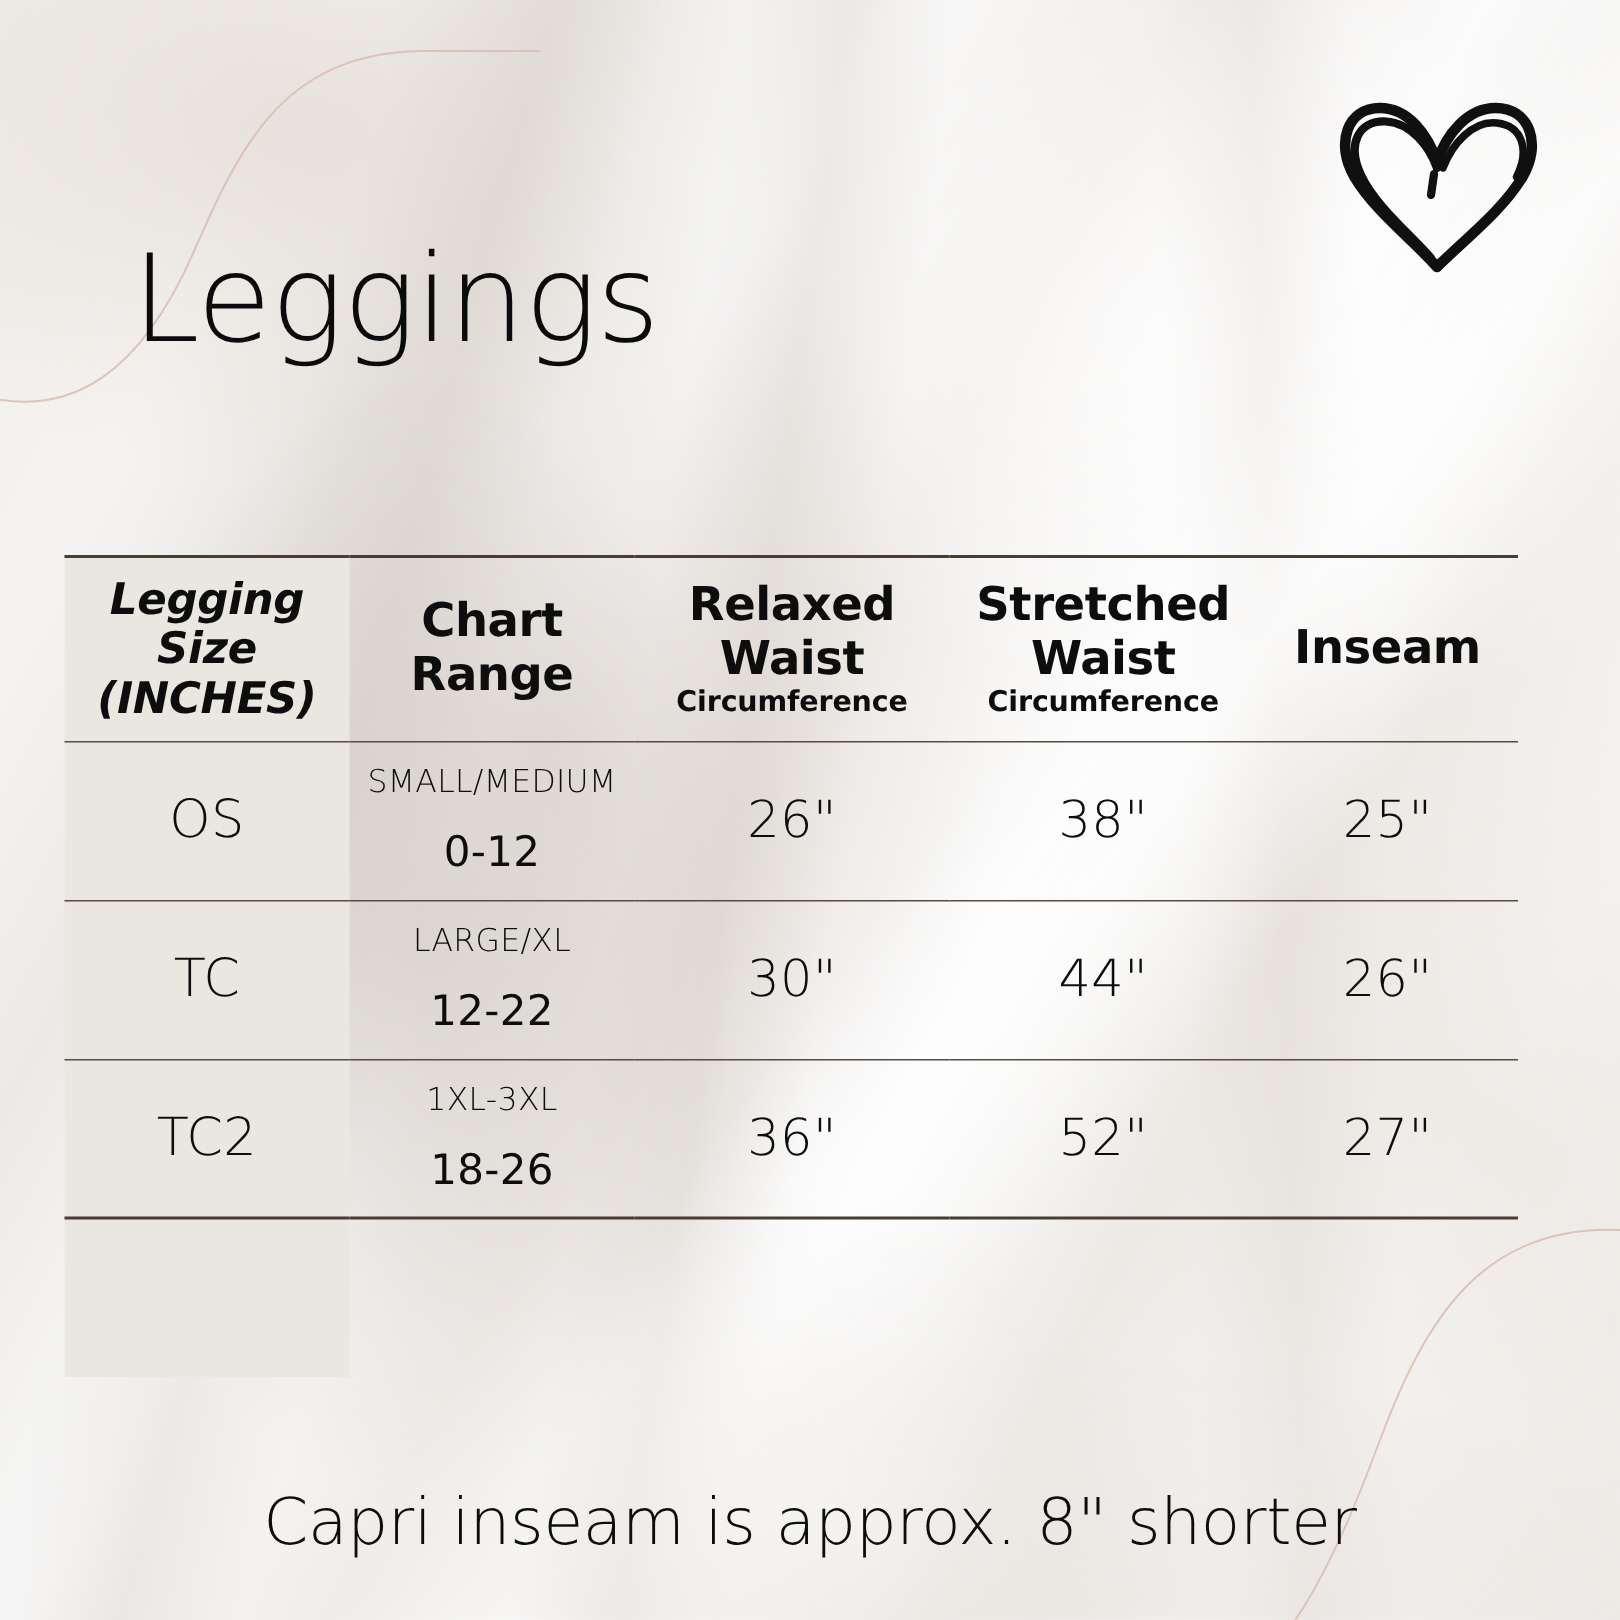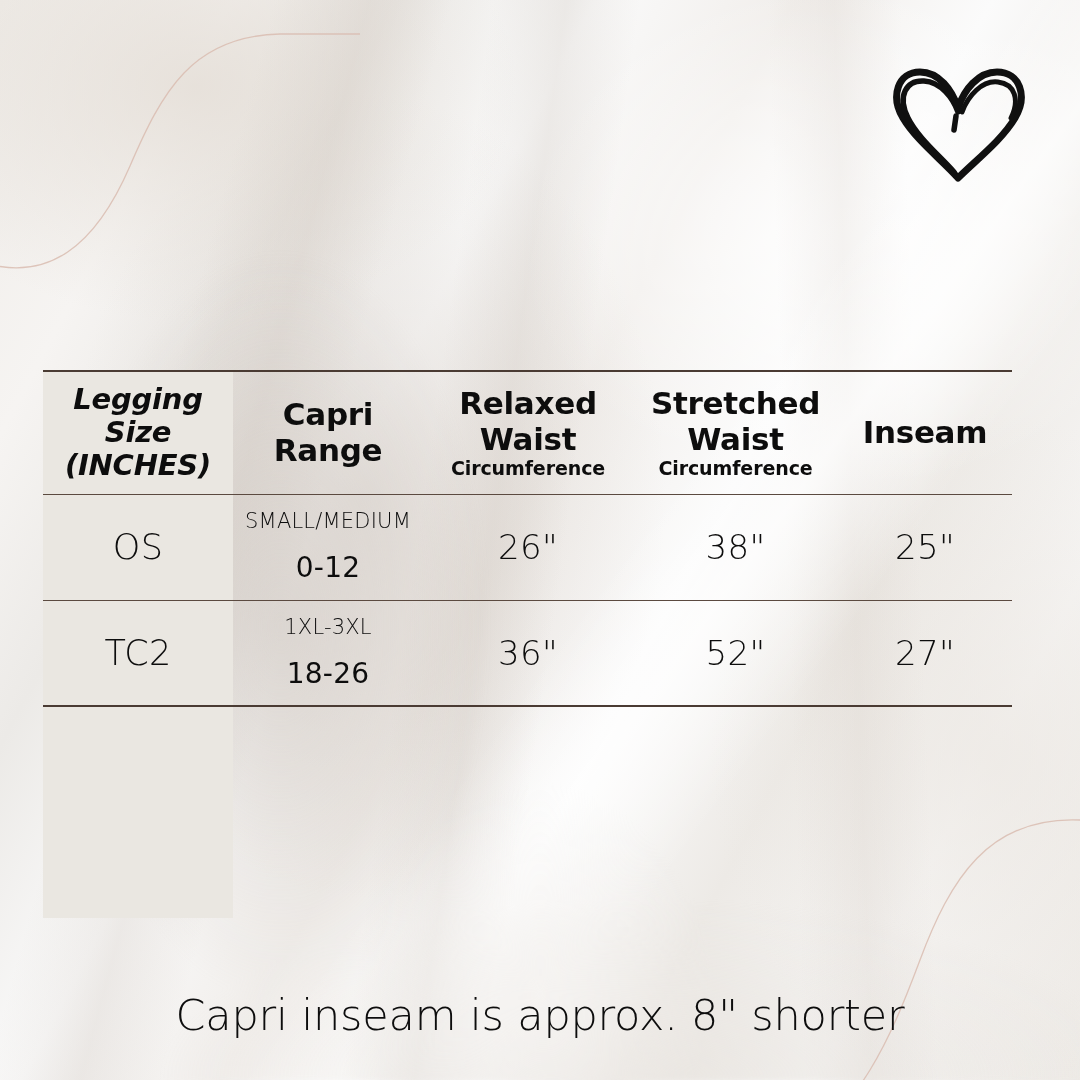--- a/index.html
+++ b/index.html
@@ -170,20 +170,21 @@
 
   <svg id="heart" viewBox="0 0 150 130">
     <path d="M74 118 C58 100, 32 80, 19 58 C 6 36, 14 12, 36 12 C 55 12, 68 30, 74 48
              C 80 30, 94 12, 113 12 C 136 12, 144 36, 131 58 C 118 80, 92 100, 74 118 Z" stroke-width="7"></path>
     <path d="M70 112 C56 96, 34 78, 24 58 C 13 36, 22 20, 40 21 C 57 22, 69 38, 74 52" stroke-width="5.5"></path>
     <path d="M78 52 C 84 36, 98 20, 114 22 C 131 24, 136 40, 127 58" stroke-width="5"></path>
     <path d="M72 56 L 70 70" stroke-width="5.5"></path>
   </svg>
 
   <div id="title">
+    <span class="line">Leggings</span>
   </div>
 
   <div id="table-wrap">
     <div id="first-col-panel"></div>
 
     <table id="size-table">
       <colgroup>
         <col class="c-size">
           <col class="c-range">
           <col class="c-relax">
@@ -191,21 +192,21 @@
           <col class="c-inseam">
       </colgroup>
 
       <thead>
         <tr>
           <th>
             <span class="h-legging">Legging Size</span><br>
             <span class="h-legging">(INCHES)</span>
           </th>
           <th>
-            <span class="h-main">Capri</span><br>
+            <span class="h-main">Chart</span><br>
             <span class="h-main">Range</span>
           </th>
           <th>
             <span class="h-main">Relaxed</span><br>
             <span class="h-main">Waist</span>
             <span class="h-sub">Circumference</span>
           </th>
           <th>
             <span class="h-main">Stretched</span><br>
             <span class="h-main">Waist</span>
@@ -222,20 +223,30 @@
           <td><span class="cell-size">OS</span></td>
           <td>
             <span class="range-label">SMALL/MEDIUM</span>
             <span class="range-value">0-12</span>
           </td>
           <td><span class="cell-meas">26"</span></td>
           <td><span class="cell-meas">38"</span></td>
           <td><span class="cell-meas">25"</span></td>
         </tr>
         <tr>
+          <td><span class="cell-size">TC</span></td>
+          <td>
+            <span class="range-label">LARGE/XL</span>
+            <span class="range-value">12-22</span>
+          </td>
+          <td><span class="cell-meas">30"</span></td>
+          <td><span class="cell-meas">44"</span></td>
+          <td><span class="cell-meas">26"</span></td>
+        </tr>
+        <tr>
           <td><span class="cell-size">TC2</span></td>
           <td>
             <span class="range-label">1XL-3XL</span>
             <span class="range-value">18-26</span>
           </td>
           <td><span class="cell-meas">36"</span></td>
           <td><span class="cell-meas">52"</span></td>
           <td><span class="cell-meas">27"</span></td>
         </tr>
       </tbody>

